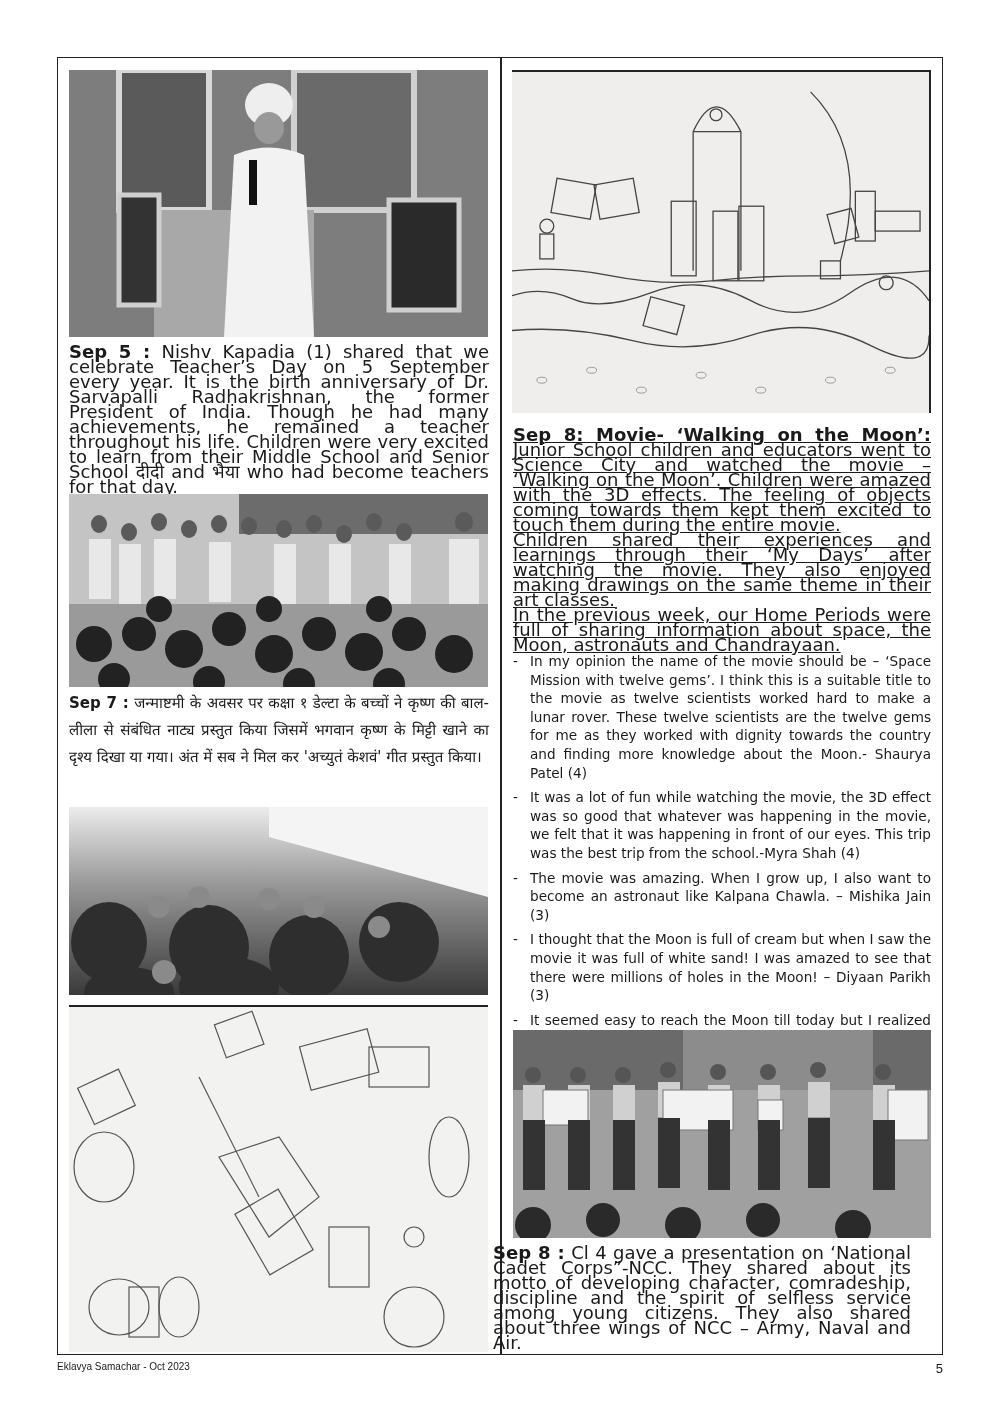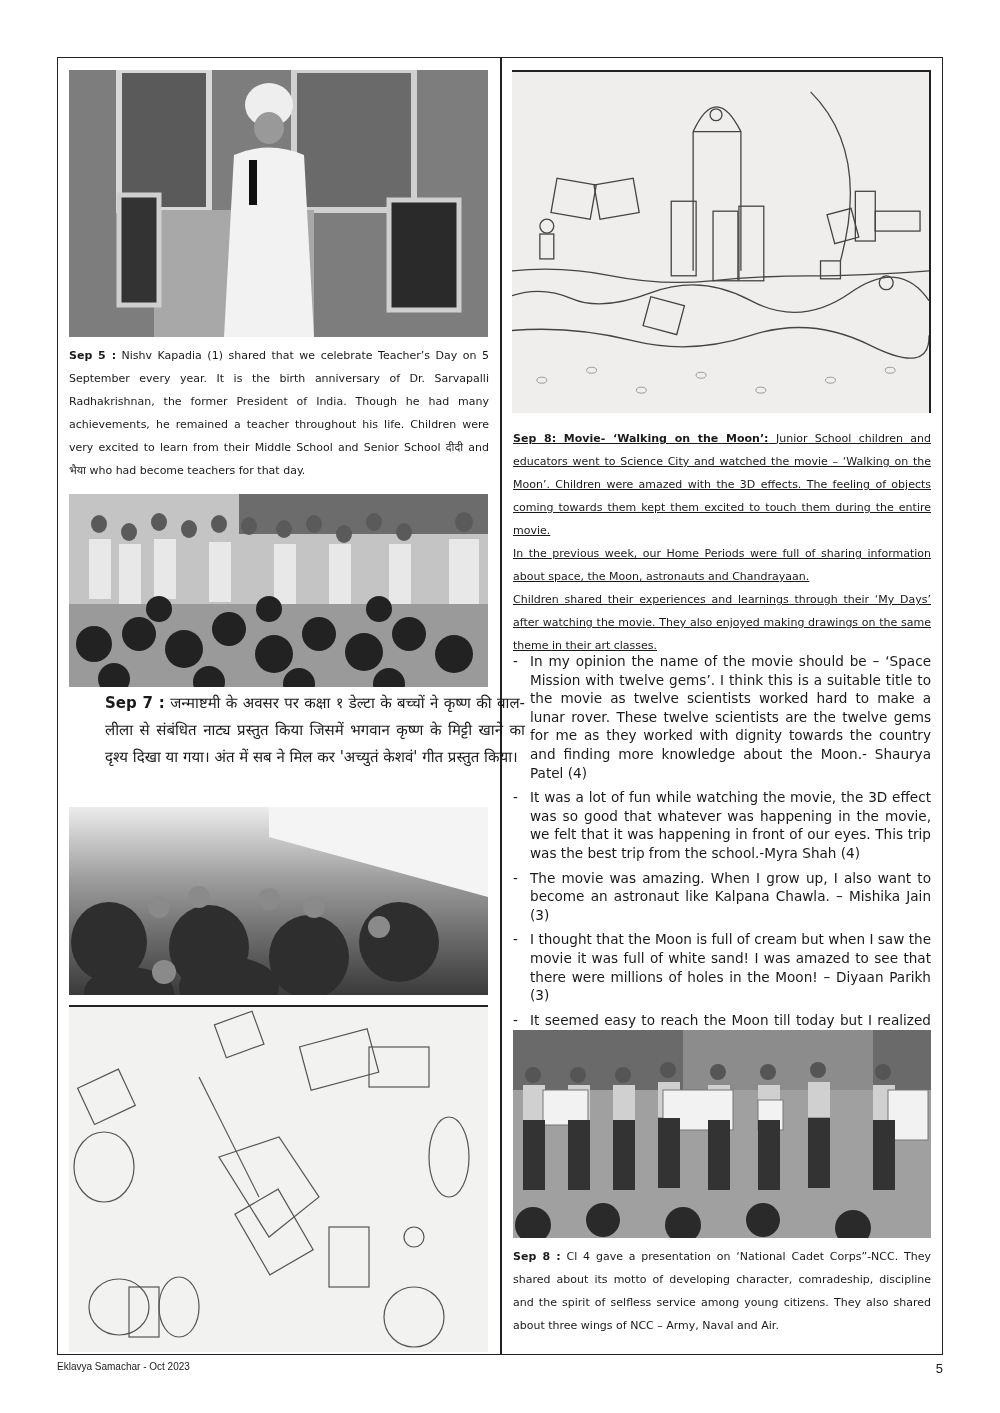--- a/index.html
+++ b/index.html
@@ -3,30 +3,30 @@
 <meta charset="utf-8">
 <style>
   html, body { margin:0; padding:0; background:#fff; }
   body { width:1000px; height:1413px; position:relative; overflow:hidden;
          font-family:"DejaVu Sans", "Liberation Sans", sans-serif; color:#1a1a1a; }
   .frame { position:absolute; left:57px; top:57px; width:886px; height:1298px;
            border:1.5px solid #222; box-sizing:border-box; }
   .divider { position:absolute; left:500px; top:57px; width:1.5px; height:1298px; background:#222; }
   .photo { position:absolute; overflow:hidden; }
   .photo svg { width:100%; height:100%; display:block; }
-  .txt { position:absolute; font-size:11px; line-height:23px; text-align:justify; }
+  .txt { position:absolute; font-size:18px; line-height:15px; text-align:justify; }
   .txt b { font-weight:bold; }
   .hi { font-family:"DejaVu Sans", sans-serif; }
   .quotes { position:absolute; left:513px; top:652px; width:418px; margin:0; padding:0; list-style:none;
             font-size:13.6px; line-height:18.6px; text-align:justify; }
   .quotes li { position:relative; padding-left:17px; margin-bottom:6px; }
   .quotes li .dash { position:absolute; left:0; top:0; }
   .footer-left { position:absolute; left:57px; top:1361px; font-size:10px; font-family:"Liberation Sans", sans-serif; }
   .footer-right { position:absolute; right:57px; top:1361px; font-size:13px; font-family:"Liberation Sans", sans-serif; }
-  .hindi { position:absolute; left:69px; top:690px; width:420px; font-size:15px; line-height:27px; text-align:justify;margin-left:36px; }
+  .hindi { position:absolute; left:69px; top:690px; width:420px; font-size:15px; line-height:27px; text-align:justify; }
 </style>
 </head>
 <body>
 
 <div class="frame"></div>
 <div class="divider"></div>
 
 <div class="photo" style="left:69px;top:70px;width:419px;height:267px;background:#8a8a8a;" title="Boy in white turban and kurta speaking into microphone">
   <svg viewBox="0 0 419 267" preserveAspectRatio="none">
     <rect width="419" height="267" fill="#7d7d7d"></rect>
@@ -188,22 +188,22 @@
       <ellipse cx="250" cy="320" rx="5" ry="3"></ellipse>
         <ellipse cx="320" cy="310" rx="5" ry="3"></ellipse>
       <ellipse cx="380" cy="300" rx="5" ry="3"></ellipse>
     </g>
   </svg>
 </div>
 
 <div class="txt" style="left:513px;top:427px;width:418px;text-decoration:underline;">
   <b>Sep 8: Movie- ‘Walking on the Moon’:</b>
   <span>Junior School children and educators  went to Science City and watched the movie – ‘Walking on the Moon’. Children were amazed with the 3D effects. The feeling of objects coming towards them kept them excited to touch them during the entire movie.</span>
+  <div>Children shared their experiences and learnings through their ‘My Days’ after watching the movie. They also enjoyed making drawings on the same theme in their art classes.</div>
   <div>In the previous week, our Home Periods were full of sharing information about space, the Moon, astronauts and Chandrayaan.</div>
-  <div>Children shared their experiences and learnings through their ‘My Days’ after watching the movie. They also enjoyed making drawings on the same theme in their art classes.</div>
 </div>
 
 <ul class="quotes">
   <li><span class="dash">-</span><span>In my opinion the name of the movie should be – ‘Space Mission with twelve gems’. I think this is a suitable title to the movie as twelve scientists worked hard to make a lunar rover. These twelve scientists are the twelve gems  for me as they worked with dignity towards the country and finding more knowledge about the Moon.- Shaurya Patel (4)</span></li>
   <li><span class="dash">-</span><span>It was a lot of fun while watching the movie, the 3D effect was so good that whatever was happening in the movie, we felt that it was happening in front of our eyes. This trip was the best trip from the school.-Myra Shah (4)</span></li>
   <li><span class="dash">-</span><span>The movie was amazing. When I grow up, I also want to become an astronaut like Kalpana Chawla. – Mishika Jain (3)</span></li>
   <li><span class="dash">-</span><span>I thought that the Moon is full of cream but when I saw the movie it was full of white sand! I was amazed to see that there were millions of holes in the Moon! – Diyaan Parikh (3)</span></li>
   <li><span class="dash">-</span><span>It seemed easy to reach the Moon till today but I realized that it requires lots of hardwork and teamwork to reach the moon. – Prihaan Kadiwar (2)</span></li>
 </ul>
 
@@ -251,19 +251,19 @@
     <g fill="#2a2a2a">
       <circle cx="20" cy="195" r="18"></circle>
         <circle cx="90" cy="190" r="17"></circle>
         <circle cx="170" cy="195" r="18"></circle>
       <circle cx="250" cy="190" r="17"></circle>
         <circle cx="340" cy="198" r="18"></circle>
     </g>
   </svg>
 </div>
 
-<div class="txt" style="left:513px;top:1245px;width:418px;">
+<div class="txt" style="left:493px;top:1245px;width:418px;">
   <b>Sep 8 :</b>
   <span>Cl 4 gave a presentation on ‘National Cadet Corps”-NCC. They shared about its motto of developing character, comradeship, discipline and the spirit of selfless service among young citizens. They also shared about three wings of NCC – Army, Naval and Air.</span>
 </div>
 
 <div class="footer-left">Eklavya Samachar - Oct 2023</div>
 <div class="footer-right">5</div>
 
 </body></html>

